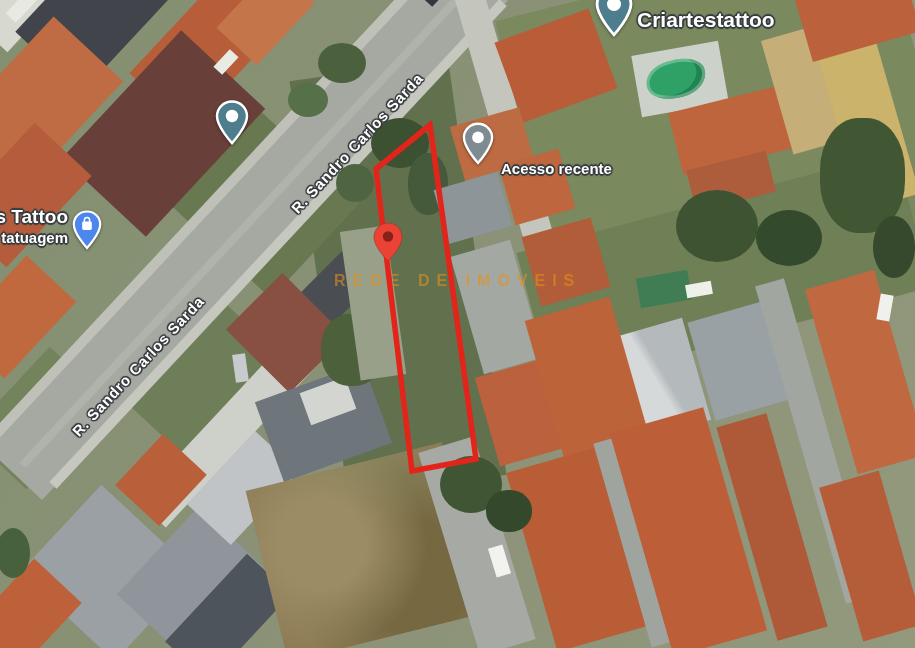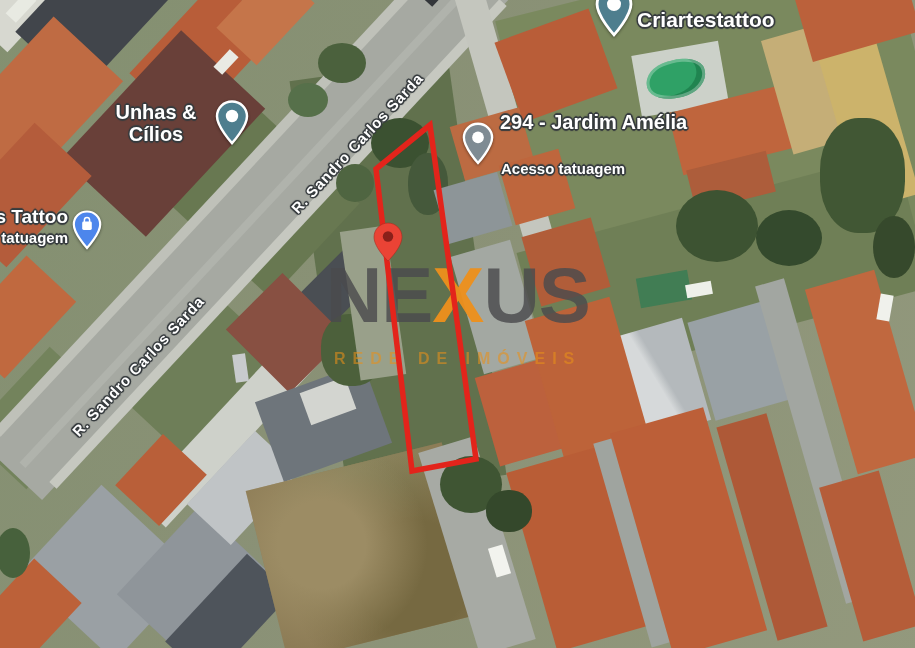--- a/index.html
+++ b/index.html
@@ -149,21 +149,20 @@
     </svg>
     <div class="poi-label olabel">Criartestattoo</div>
   </div>
 
   <div class="poi" id="poi-unhas">
     <svg class="pin" width="34" height="46" viewBox="0 0 34 46">
       <path d="M17 1.5 C8.5 1.5 2 8 2 16.2 c0 10.5 15 27 15 27 s15 -16.5 15 -27 C32 8 25.5 1.5 17 1.5 Z" stroke="#ffffff" stroke-width="2.5" fill="#4E7E8E"></path>
       <circle cx="17" cy="16" r="6.2" fill="#ffffff"></circle>
     </svg>
     <div class="poi-label olabel">
-      <div>Unhas &amp; Cílios</div>
     </div>
   </div>
 
   <div class="poi" id="poi-tattoo">
     <svg class="pin" width="30" height="40" viewBox="0 0 30 40">
       <path d="M15 1.5 C7.5 1.5 1.8 7.2 1.8 14.4 c0 9.2 13.2 23.6 13.2 23.6 s13.2 -14.4 13.2 -23.6 C28.2 7.2 22.5 1.5 15 1.5 Z" stroke="#ffffff" stroke-width="2.2" fill="#4D86EC"></path>
       <path d="M12.4 12 v-2 a2.6 2.6 0 0 1 5.2 0 v2" stroke="#ffffff" stroke-width="1.5" fill="none"></path>
       <rect x="10.2" y="11.6" width="9.6" height="8.4" rx="1.4" fill="#ffffff"></rect>
     </svg>
     <div class="poi-label olabel">
@@ -171,31 +170,25 @@
       <div class="poi-sub">e tatuagem</div>
     </div>
   </div>
 
   <div id="recent-place">
     <svg class="pin" width="32" height="44" viewBox="0 0 34 46">
       <path d="M17 1.5 C8.5 1.5 2 8 2 16.2 c0 10.5 15 27 15 27 s15 -16.5 15 -27 C32 8 25.5 1.5 17 1.5 Z" stroke="#ffffff" stroke-width="2.5" fill="#7F8B93"></path>
       <circle cx="17" cy="16" r="6.2" fill="#ffffff"></circle>
     </svg>
     <div class="rp-title olabel">
-      <div>294 - Jardim Amélia</div>
     </div>
-    <div class="rp-sub olabel">Acesso tatuagem</div>
+    <div class="rp-sub olabel">Acesso recente</div>
   </div>
 
   <div id="watermark">
-    <div id="wm-word">
-      <span class="wm-gray">NE</span>
-        <span class="wm-orange">X</span>
-        <span class="wm-gray">US</span>
-    </div>
     <div id="wm-tagline">REDE DE IMÓVEIS</div>
   </div>
 
   <svg id="annot" width="915" height="648" viewBox="0 0 915 648">
     <polygon points="430,125 376,169 412,471 476,459" fill="none" stroke-width="5.5" stroke-linejoin="miter" stroke="#E3241B"></polygon>
     <g transform="translate(373,222)">
       <path d="M15 1 C7.3 1 1 7.3 1 15 c0 10.5 14 24 14 24 s14 -13.5 14 -24 C29 7.3 22.7 1 15 1 Z" stroke="#a82c20" stroke-width="0.6" fill="#EA4335"></path>
       <circle cx="15" cy="14.5" r="5.2" fill="#8A201A"></circle>
     </g>
   </svg>

